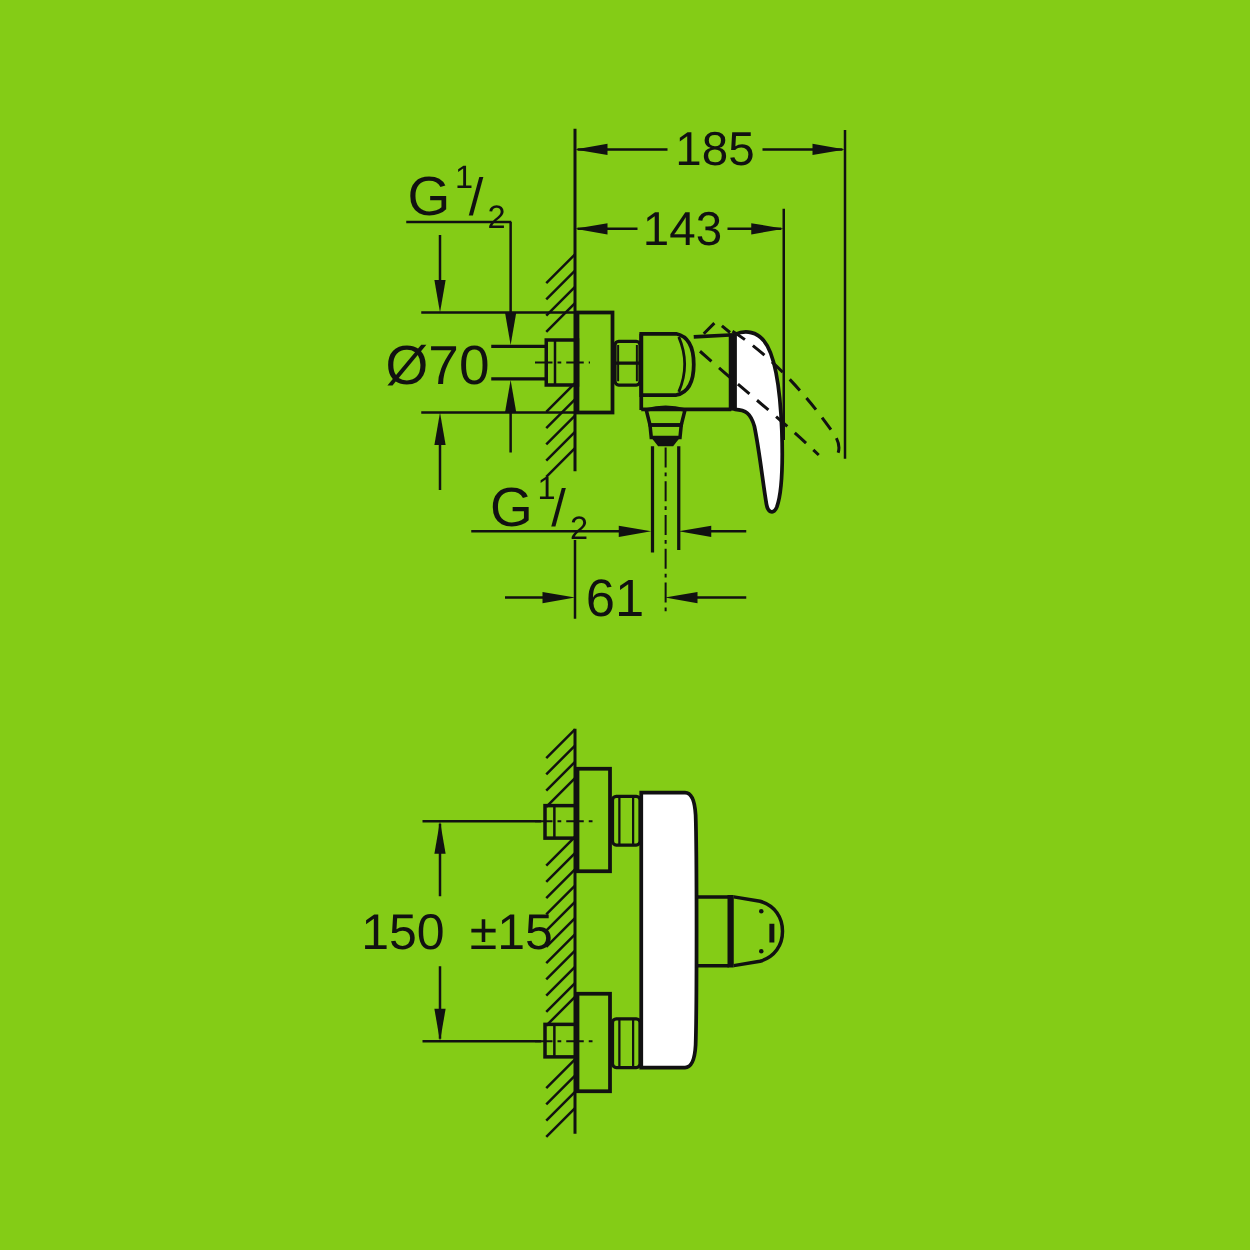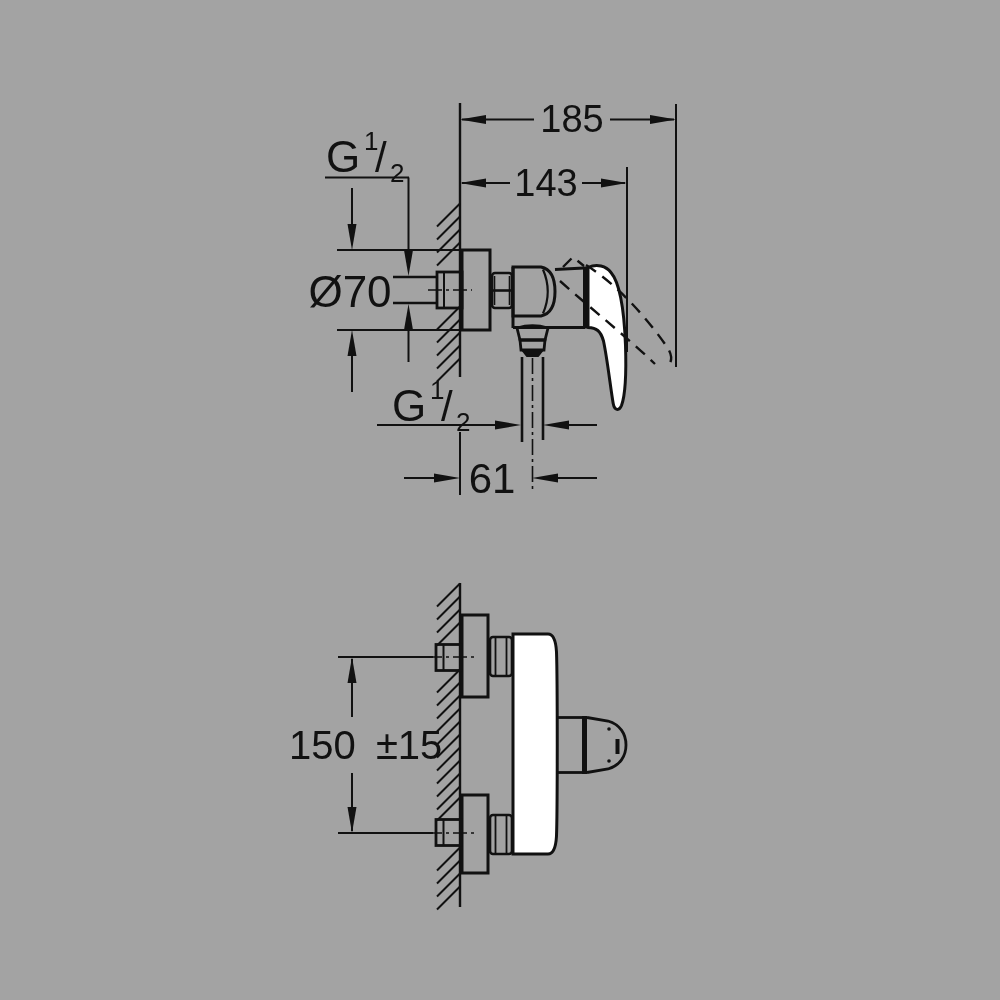--- a/index.html
+++ b/index.html
@@ -1,16 +1,16 @@
 <!DOCTYPE html>
 <html><head>
 <meta charset="utf-8">
 <style>
   html,body{margin:0;padding:0;background:#fff;}
-  .canvas{width:1000px;height:1000px;background:#a3a3a3;position:relative;overflow:hidden;}
+  .canvas{width:1000px;height:1000px;background:#84cc16;position:relative;overflow:hidden;}
   svg{display:block;}
   text{font-family:"Liberation Sans","DejaVu Sans",sans-serif;fill:#111;}
 </style>
 </head>
 <body>
 
 <div class="canvas">
 <svg width="1000" height="1000" viewBox="0 0 1000 1000">
 
   <g stroke="#111" fill="none">

